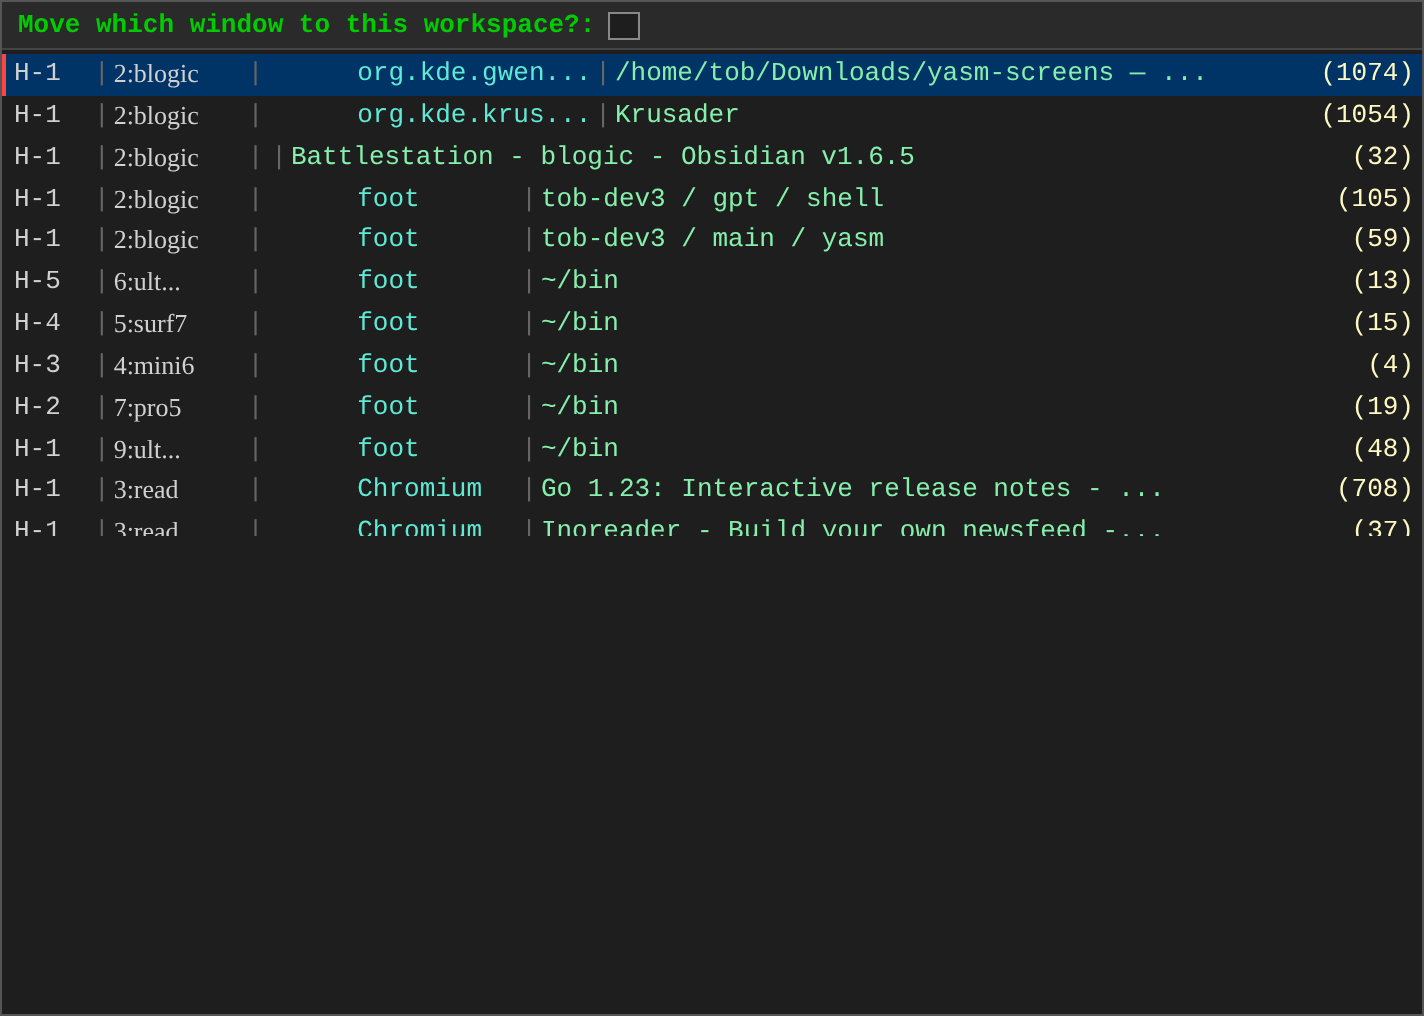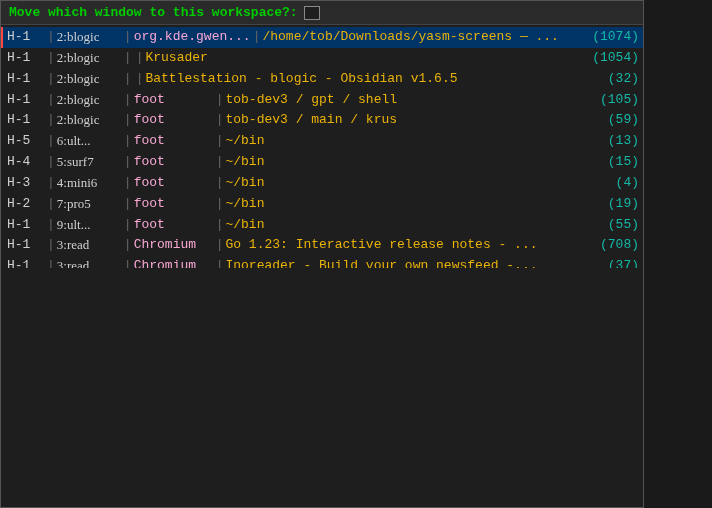--- a/index.html
+++ b/index.html
@@ -12,21 +12,21 @@
       background: #1a1a1a;
       font-family: 'Courier New', Courier, monospace;
       font-size: 13px;
       color: #d0d0d0;
       width: 712px;
       height: 508px;
       overflow: hidden;
     }
 
     .window {
-      width: 644px;
+      width: 712px;
       height: 508px;
       background: #1e1e1e;
       border: 1px solid #555;
       display: flex;
       flex-direction: column;
     }
 
     .title-bar {
       background: #2a2a2a;
       padding: 4px 8px;
@@ -81,33 +81,34 @@
       margin: 0 2px;
     }
 
     .col-tag {
       color: #d0d0d0;
       min-width: 65px;
       font-family: Liberation Serif, serif;
     }
 
     .col-class {
-      color: #f9a8d4;
+      color: #5eead4;
       min-width: 80px;
+      margin-left: 45px;
     }
 
     .col-title {
-      color: #eab308;
+      color: #86efac;
       flex: 1;
       overflow: hidden;
       text-overflow: ellipsis;
     }
 
     .col-id {
-      color: #14b8a6;
+      color: #fef9c3;
       min-width: 50px;
       text-align: right;
     }
 
     .empty-area {
       flex: 1;
       background: #1e1e1e;
     }
   </style>
 </head>
@@ -127,20 +128,21 @@
         <span class="col-class">org.kde.gwen...</span>
         <span class="sep"> | </span>
         <span class="col-title">/home/tob/Downloads/yasm-screens — ...</span>
         <span class="col-id">(1074)</span>
       </div>
       <div class="window-row">
         <span class="col-workspace">H-1</span>
         <span class="sep"> | </span>
         <span class="col-tag">2:blogic</span>
         <span class="sep"> | </span>
+        <span class="col-class">org.kde.krus...</span>
         <span class="sep"> | </span>
         <span class="col-title">Krusader</span>
         <span class="col-id">(1054)</span>
       </div>
       <div class="window-row">
         <span class="col-workspace">H-1</span>
         <span class="sep"> | </span>
         <span class="col-tag">2:blogic</span>
         <span class="sep"> | </span>
         <span class="sep"> | </span>
@@ -157,21 +159,21 @@
         <span class="col-title">tob-dev3 / gpt / shell</span>
         <span class="col-id">(105)</span>
       </div>
       <div class="window-row">
         <span class="col-workspace">H-1</span>
         <span class="sep"> | </span>
         <span class="col-tag">2:blogic</span>
         <span class="sep"> | </span>
         <span class="col-class">foot</span>
         <span class="sep"> | </span>
-        <span class="col-title">tob-dev3 / main / krus</span>
+        <span class="col-title">tob-dev3 / main / yasm</span>
         <span class="col-id">(59)</span>
       </div>
       <div class="window-row">
         <span class="col-workspace">H-5</span>
         <span class="sep"> | </span>
         <span class="col-tag">6:ult...</span>
         <span class="sep"> | </span>
         <span class="col-class">foot</span>
         <span class="sep"> | </span>
         <span class="col-title">~/bin</span>
@@ -208,21 +210,21 @@
         <span class="col-id">(19)</span>
       </div>
       <div class="window-row">
         <span class="col-workspace">H-1</span>
         <span class="sep"> | </span>
         <span class="col-tag">9:ult...</span>
         <span class="sep"> | </span>
         <span class="col-class">foot</span>
         <span class="sep"> | </span>
         <span class="col-title">~/bin</span>
-        <span class="col-id">(55)</span>
+        <span class="col-id">(48)</span>
       </div>
       <div class="window-row">
         <span class="col-workspace">H-1</span>
         <span class="sep"> | </span>
         <span class="col-tag">3:read</span>
         <span class="sep"> | </span>
         <span class="col-class">Chromium</span>
         <span class="sep"> | </span>
         <span class="col-title">Go 1.23: Interactive release notes - ...</span>
         <span class="col-id">(708)</span>

